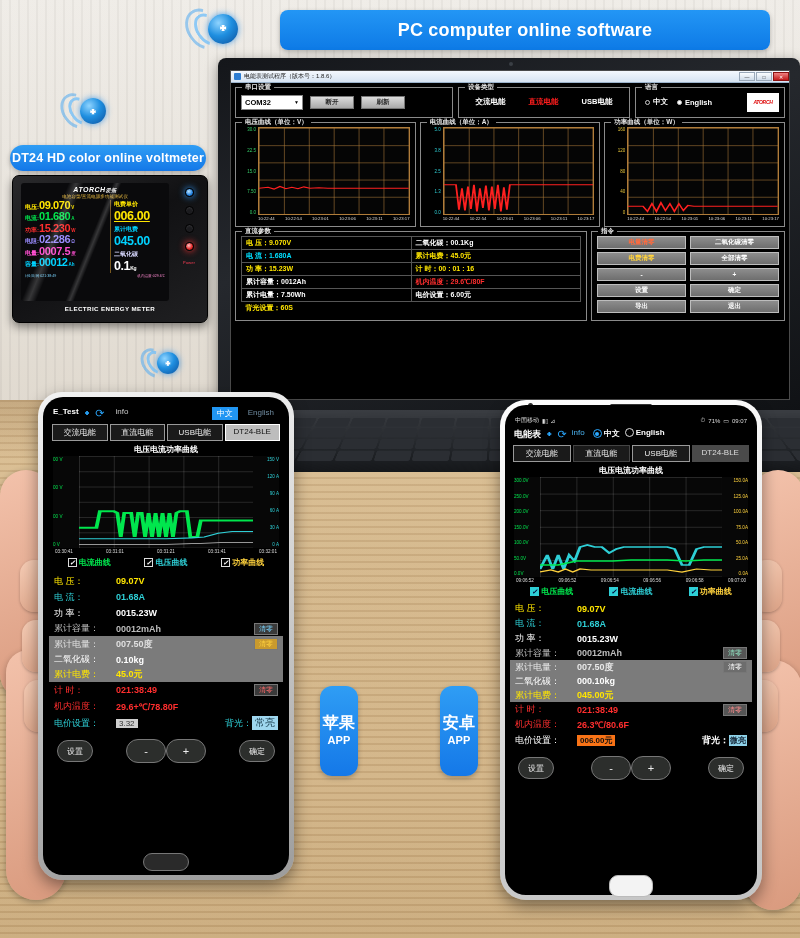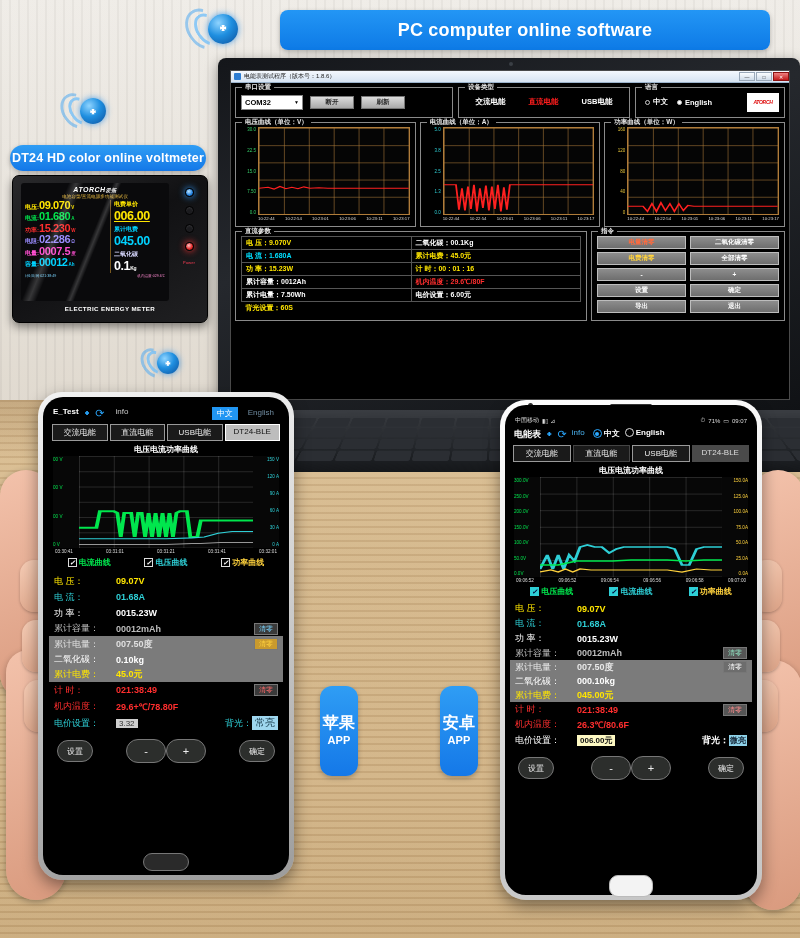--- a/index.html
+++ b/index.html
@@ -922,21 +922,21 @@
           <span class="rl">计    时：</span>
           <span class="rv">021:38:49</span>
           <span class="clr" style="color:#ff8c8c;background:#555;">清零</span>
         </div>
         <div class="read-row" style="color:#ff2e2e;height:15px;">
           <span class="rl">机内温度：</span>
           <span class="rv">26.3℃/80.6F</span>
         </div>
         <div class="read-row" style="color:#fff;height:17px;">
           <span class="rl">电价设置：</span>
-          <span style="background:#fef9c3;color:#111;font-size:8px;padding:0 3px;font-weight:bold;">006.00元</span>
+          <span style="background:#f97316;color:#111;font-size:8px;padding:0 3px;font-weight:bold;">006.00元</span>
           <span style="margin-left:auto;font-weight:bold;">背光：</span>
           <span style="background:#8fd3ea;color:#123;font-size:8px;padding:0 1px;font-weight:bold;">微亮</span>
         </div>
       </div>
 
       <div class="botbar">
         <div class="bb">设置</div>
         <div class="bbmid">
           <div>-</div>
           <div>+</div>

